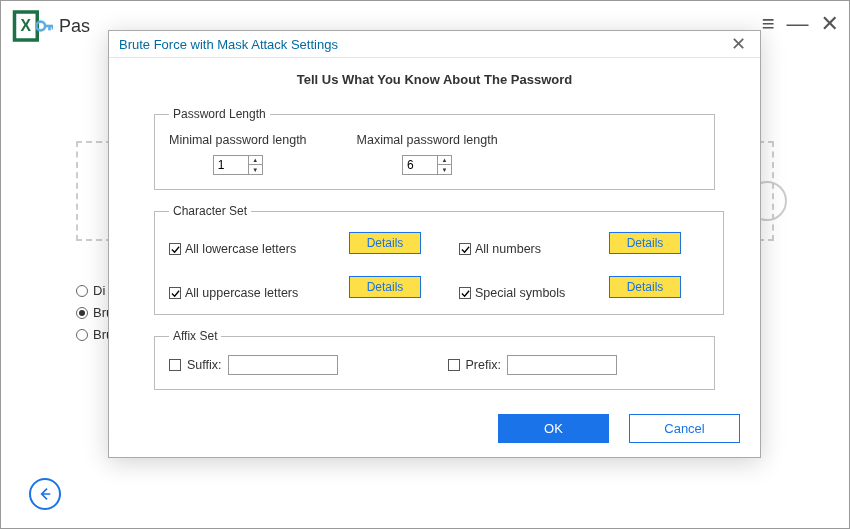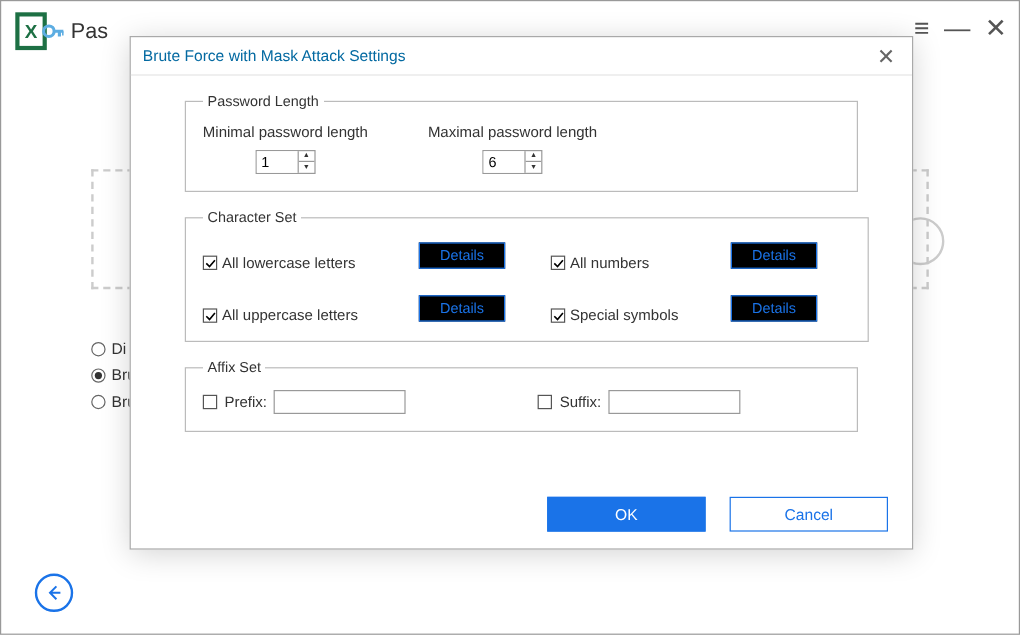--- a/index.html
+++ b/index.html
@@ -69,33 +69,33 @@
     }
     .spinner-btns { display: flex; flex-direction: column; border-left: 1px solid #999; }
     .spinner-btns span { width: 13px; height: 9px; display: flex; align-items: center; justify-content: center; font-size: 6px; color: #333; }
     .spinner-btns span:first-child { border-bottom: 1px solid #999; }
 
     .charset-grid { display: grid; grid-template-columns: 170px 100px 140px 100px; column-gap: 10px; row-gap: 18px; align-items: center; }
     .chk { display: flex; align-items: center; gap: 4px; font-size: 12.5px; color: #333; margin-top: 12px; }
     .chk-box { width: 12px; height: 12px; border: 1px solid #555; display: inline-flex; align-items: center; justify-content: center; }
     .chk-box.checked svg { width: 9px; height: 9px; }
     .details-btn {
-      border: 1px solid #1a73e8; color: #1a73e8; background: #000000;
+      border: 1px solid #1a73e8; color: #1a73e8; background: #fde047;
       font-size: 12px; padding: 3px 0; width: 72px; text-align: center;
     }
 
     .affix-row { display: flex; gap: 110px; align-items: center; }
     .affix-item { display: flex; align-items: center; gap: 6px; font-size: 12.5px; color: #333; }
     .affix-item input[type=text] { width: 110px; height: 20px; border: 1px solid #999; }
 
     .modal-footer {
       display: flex; justify-content: flex-end; gap: 20px;
       padding: 10px 20px 14px 0;
     }
-    .btn { width: 132px; height: 29px; font-size: 13px; display: flex; align-items: center; justify-content: center; }
+    .btn { width: 111px; height: 29px; font-size: 13px; display: flex; align-items: center; justify-content: center; }
     .btn-primary { background: #1a73e8; color: #fff; border: 1px solid #1a73e8; }
     .btn-secondary { background: #fff; color: #1a73e8; border: 1px solid #1a73e8; }
   </style>
 </head>
 <body>
 
 <div class="main-header">
   <div class="excel-icon">
     <svg viewBox="0 0 48 48">
       <rect x="2" y="6" width="30" height="36" fill="#1d7044"></rect>
@@ -137,20 +137,21 @@
     </svg>
 </div>
 
 <div class="modal">
   <div class="modal-header">
     <span class="modal-title">Brute Force with Mask Attack Settings</span>
     <span class="modal-close">✕</span>
   </div>
 
   <div class="modal-body">
+    <div class="headline">Tell Us What You Know About The Password</div>
 
     <fieldset>
       <legend>Password Length</legend>
       <div class="len-row">
         <div class="len-item">
           <span>Minimal password length</span>
           <span class="spinner">
             <input value="1" style="">
             <span class="spinner-btns">
               <span>▲</span>
@@ -214,26 +215,26 @@
         </div>
         <div class="details-btn">Details</div>
       </div>
     </fieldset>
 
     <fieldset>
       <legend>Affix Set</legend>
       <div class="affix-row">
         <div class="affix-item">
           <span class="chk-box"></span>
-          <span>Prefix:</span>
+          <span>Suffix:</span>
           <input type="text" value="" style="">
         </div>
         <div class="affix-item">
           <span class="chk-box"></span>
-          <span>Suffix:</span>
+          <span>Prefix:</span>
           <input type="text" value="" style="">
         </div>
       </div>
     </fieldset>
   </div>
 
   <div class="modal-footer">
     <div class="btn btn-primary">OK</div>
     <div class="btn btn-secondary">Cancel</div>
   </div>

